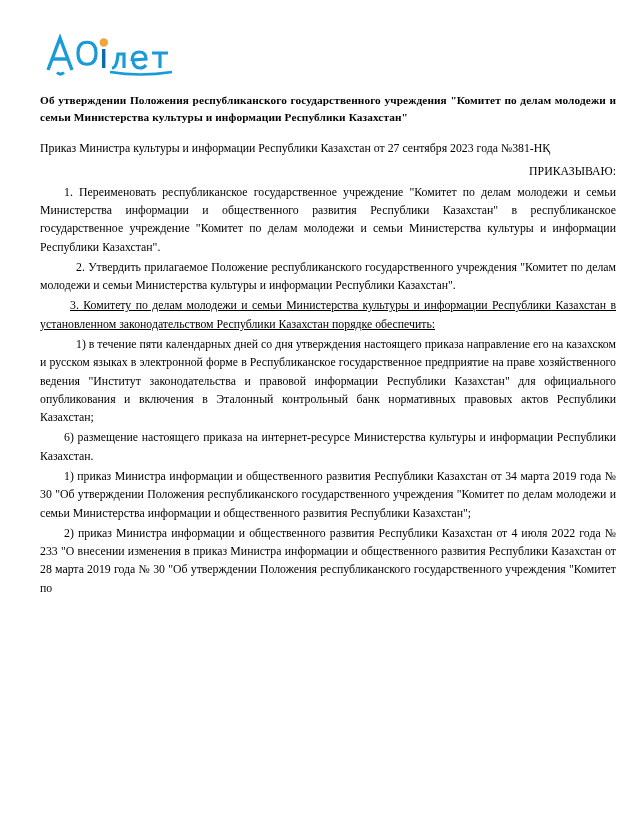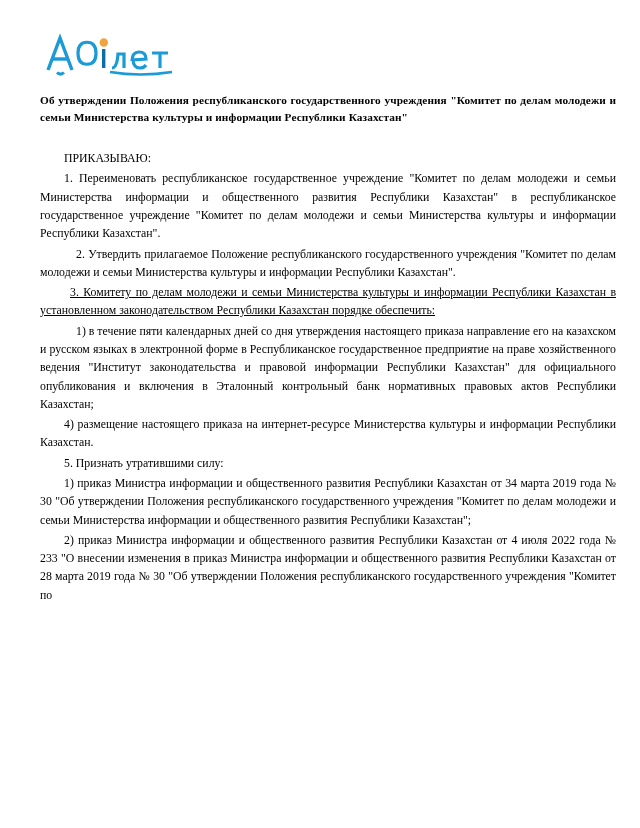--- a/index.html
+++ b/index.html
@@ -50,21 +50,21 @@
     font-size: 11.8px;
     line-height: 1.55;
     text-align: justify;
     margin: 0 0 2px 0;
     hyphens: none;
   }
   .para.ind-0 { text-indent: 0; }
   .para.ind-2 { text-indent: 24px; }
   .para.ind-3 { text-indent: 30px; text-decoration: underline; }
   .para.ind-4 { text-indent: 36px; }
-  .para.nojust { text-align: left; margin-top: 7px; }
+  .para.nojust { text-align: right; }
   .spacer-xs { height: 3px; }
 </style>
 </head>
 <body>
 
 <div class="page">
 
   <div class="logo-wrap">
     <a class="logo">
       <svg class="logo-svg" width="150" height="46" viewBox="0 0 150 46" xmlns="http://www.w3.org/2000/svg">
@@ -89,27 +89,27 @@
           <path d="M92 30 q0 -9 7 -9 q7 0 7 7 l-13 1 q0.5 8 7 8 q4 0 6 -3"></path>
           <path d="M112 22 l16 0 M120 22 l0 15"></path>
         </g>
         <path d="M70 41 q30 5 62 0" fill="none" stroke="#1a9ad6" stroke-width="2.6"></path>
       </svg>
     </a>
   </div>
 
   <h1 class="doc-title">Об утверждении Положения республиканского государственного учреждения "Комитет по делам молодежи и семьи Министерства культуры и информации Республики Казахстан"</h1>
 
+  <p class="para ind-0">Приказ Министра культуры и информации Республики Казахстан от 27 сентября 2023 года №381-НҚ</p>
 
   <div class="spacer-xs"></div>
 
   <p class="para ind-2 nojust">ПРИКАЗЫВАЮ:</p>
 
   <p class="para ind-2">1. Переименовать республиканское государственное учреждение "Комитет по делам молодежи и семьи Министерства информации и общественного развития Республики Казахстан" в республиканское государственное учреждение "Комитет по делам молодежи и семьи Министерства культуры и информации Республики Казахстан".</p>
   <p class="para ind-4">2. Утвердить прилагаемое Положение республиканского государственного учреждения "Комитет по делам молодежи и семьи Министерства культуры и информации Республики Казахстан".</p>
   <p class="para ind-3">3. Комитету по делам молодежи и семьи Министерства культуры и информации Республики Казахстан в установленном законодательством Республики Казахстан порядке обеспечить:</p>
   <p class="para ind-4">1) в течение пяти календарных дней со дня утверждения настоящего приказа направление его на казахском и русском языках в электронной форме в Республиканское государственное предприятие на праве хозяйственного ведения "Институт законодательства и правовой информации Республики Казахстан" для официального опубликования и включения в Эталонный контрольный банк нормативных правовых актов Республики Казахстан;</p>
-  <p class="para ind-2">4) размещение настоящего приказа на интернет-ресурсе Министерства культуры и информации Республики Казахстан.</p>
-  <p class="para ind-2">5. Признать утратившими силу:</p>
+  <p class="para ind-2">6) размещение настоящего приказа на интернет-ресурсе Министерства культуры и информации Республики Казахстан.</p>
   <p class="para ind-2">1) приказ Министра информации и общественного развития Республики Казахстан от 34 марта 2019 года № 30 "Об утверждении Положения республиканского государственного учреждения "Комитет по делам молодежи и семьи Министерства информации и общественного развития Республики Казахстан";</p>
   <p class="para ind-2">2) приказ Министра информации и общественного развития Республики Казахстан от 4 июля 2022 года № 233 "О внесении изменения в приказ Министра информации и общественного развития Республики Казахстан от 28 марта 2019 года № 30 "Об утверждении Положения республиканского государственного учреждения "Комитет по</p>
 
 </div>
 
 </body></html>

